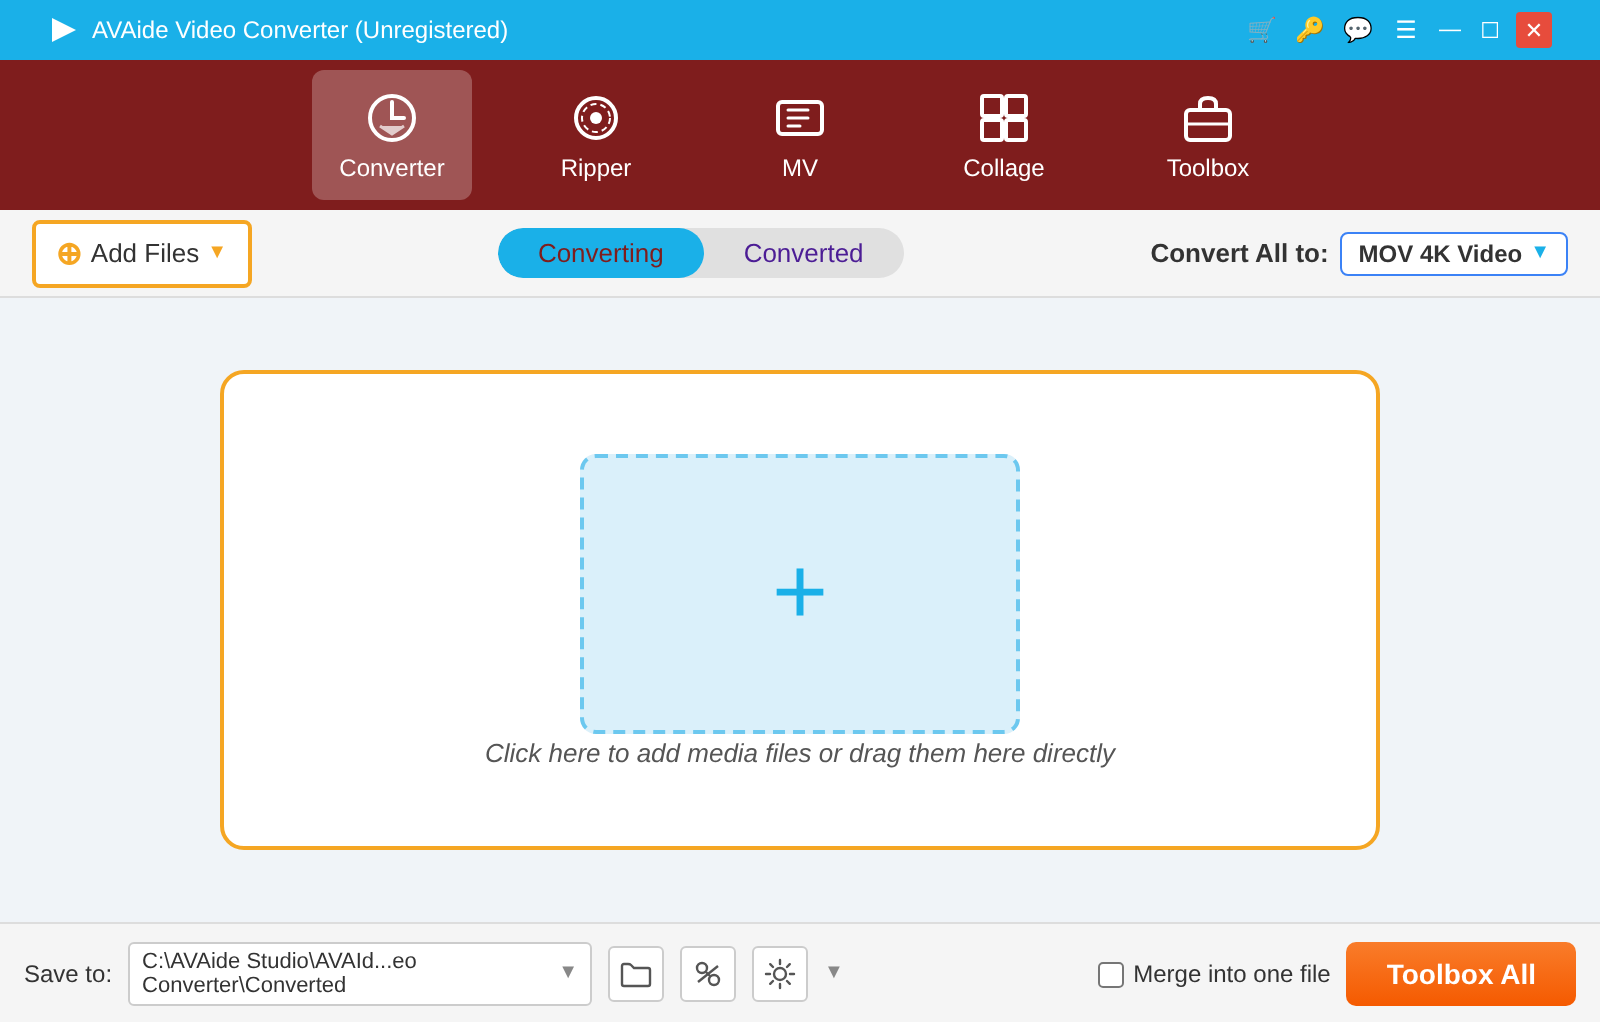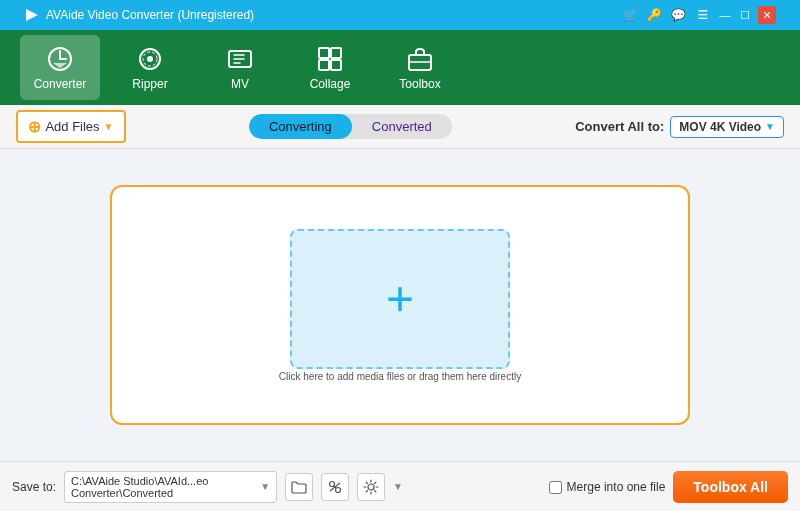--- a/index.html
+++ b/index.html
@@ -60,25 +60,26 @@
       height: 18px;
       display: flex;
       align-items: center;
       justify-content: center;
       cursor: pointer;
     }
 
     
     #nav-bar {
       height: 75px;
-      background: #15803d;
+      background: #7f1d1d;
       display: flex;
       align-items: center;
       padding: 0 20px;
-      gap: 10px;
+      gap: 22px;
+      justify-content: center;
     }
     .nav-item {
       display: flex;
       flex-direction: column;
       align-items: center;
       justify-content: center;
       width: 80px;
       height: 65px;
       cursor: pointer;
       border-radius: 6px;
@@ -144,21 +145,21 @@
       padding: 5px 20px;
       font-size: 13px;
       cursor: pointer;
       border-radius: 20px;
       color: #4c1d95;
       border: none;
       background: transparent;
     }
     .tab-btn.active {
       background: #1ab0e8;
-      color: #0f172a;
+      color: #7f1d1d;
     }
 
     #convert-all-group {
       display: flex;
       align-items: center;
       gap: 6px;
       font-size: 13px;
       color: #333;
       font-weight: bold;
     }
@@ -212,22 +213,23 @@
     #drop-plus {
       font-size: 48px;
       color: #1ab0e8;
       line-height: 1;
       font-weight: 300;
     }
 
     #drop-text {
       text-align: center;
       color: #555;
-      font-size: 10px;
+      font-size: 13px;
       margin-top: 2px;
+      font-style: italic;
     }
 
     
     #bottom-bar {
       position: absolute;
       bottom: 0;
       left: 0;
       right: 0;
       height: 50px;
       background: #f5f5f5;
@@ -246,21 +248,21 @@
 
     #save-path-input {
       display: flex;
       align-items: center;
       border: 1px solid #ccc;
       border-radius: 3px;
       background: white;
       padding: 3px 6px;
       font-size: 11px;
       color: #333;
-      width: 213px;
+      width: 232px;
       justify-content: center;
     }
 
     .bottom-icon-btn {
       width: 28px;
       height: 28px;
       border: 1px solid #ccc;
       border-radius: 3px;
       background: white;
       display: flex;

